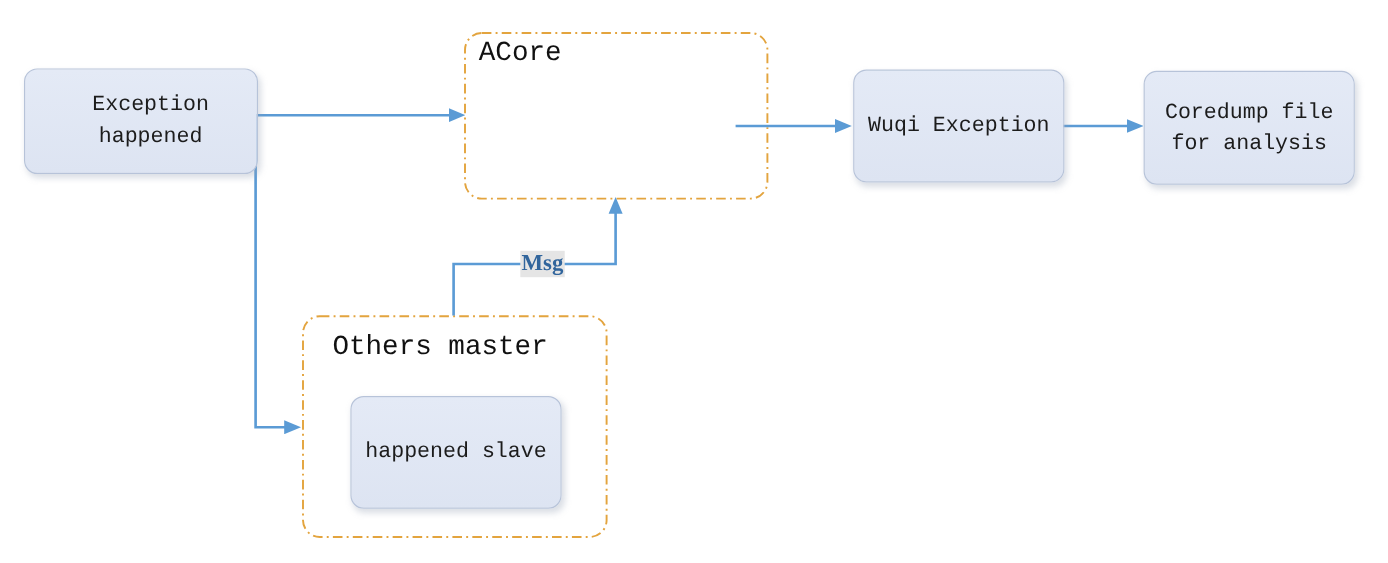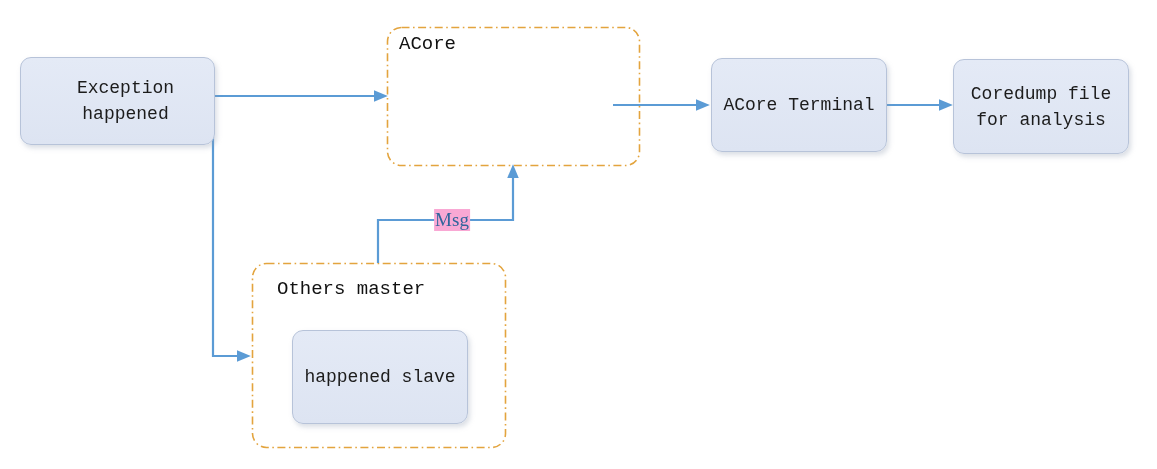--- a/index.html
+++ b/index.html
@@ -32,35 +32,35 @@
     white-space: pre-line;
   }
   .node-exception   { left: 20px;  top: 57px;  width: 177px; height: 86px; padding-left: 16px; }
   .node-msg-master  { left: 440px; top: 59px;  width: 173px; height: 92px; }
   .node-wuqi        { left: 711px; top: 58px;  width: 174px; height: 92px; }
   .node-coredump    { left: 953px; top: 59px;  width: 174px; height: 93px; }
   .node-msg-slave   { left: 292px; top: 330px; width: 174px; height: 92px; }
   .container-label {
     position: absolute;
     color: #111111;
-    font-size: 19px;
+    font-size: 23px;
     line-height: 22px;
     white-space: nowrap;
   }
   .label-acore  { left: 399px; top: 33px; }
   .label-others { left: 277px; top: 278px; }
   .edge-label {
     position: absolute;
     left: 452px; top: 220px;
     transform: translate(-50%, -50%);
     font-family: "Liberation Serif", "DejaVu Serif", serif;
-    font-weight: normal;
+    font-weight: bold;
     font-size: 19px;
     color: #31659c;
-    background: #f9a8d4;
+    background: #e5e5e5;
     padding: 0 1px;
     white-space: nowrap;
   }
 </style>
 </head>
 <body>
 
 <div class="canvas">
 
   <svg class="layer" viewBox="0 0 1157 469">
@@ -78,20 +78,20 @@
     <path d="M613 105 L697 105" fill="none" stroke="#5B9BD5" stroke-width="2.2" marker-end="url(#arrowhead)"></path>
     <path d="M886 105 L940 105" fill="none" stroke="#5B9BD5" stroke-width="2.2" marker-end="url(#arrowhead)"></path>
     <path d="M378 263 L378 220 L513 220 L513 177" fill="none" stroke="#5B9BD5" stroke-width="2.2" marker-end="url(#arrowhead)"></path>
   </svg>
 
   <div class="container-label label-acore">ACore</div>
   <div class="container-label label-others">Others master</div>
 
   <div class="node node-exception">Exception
 happened</div>
-  <div class="node node-wuqi">ACore Terminal</div>
+  <div class="node node-wuqi">Wuqi Exception</div>
   <div class="node node-coredump">Coredump file
 for analysis</div>
   <div class="node node-msg-slave">happened slave</div>
 
   <div class="edge-label">Msg</div>
 
 </div>
 
 </body></html>

